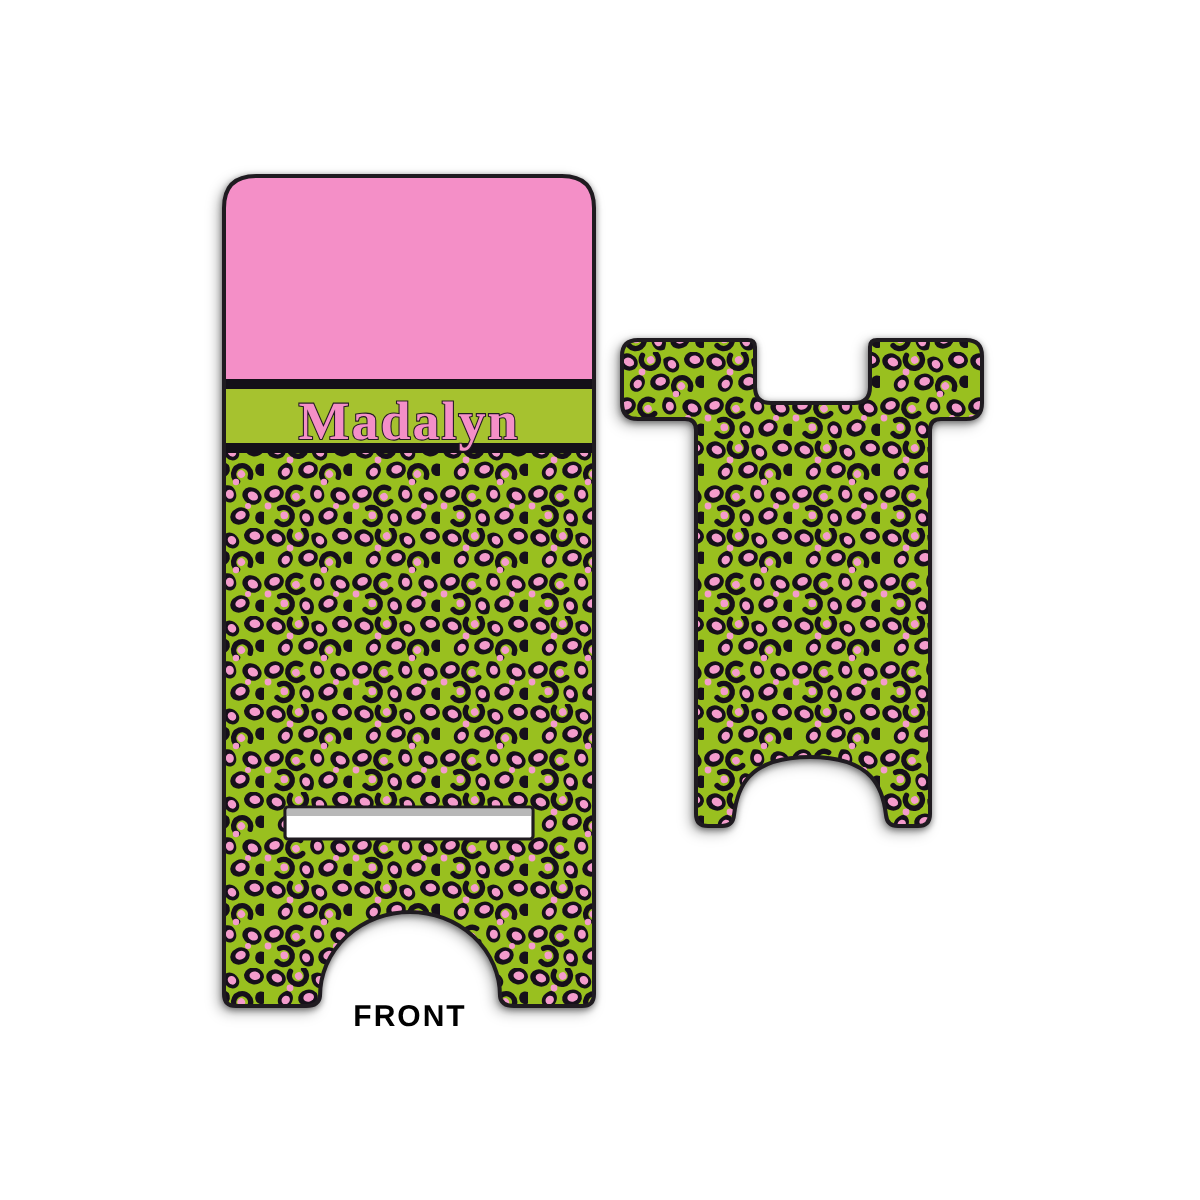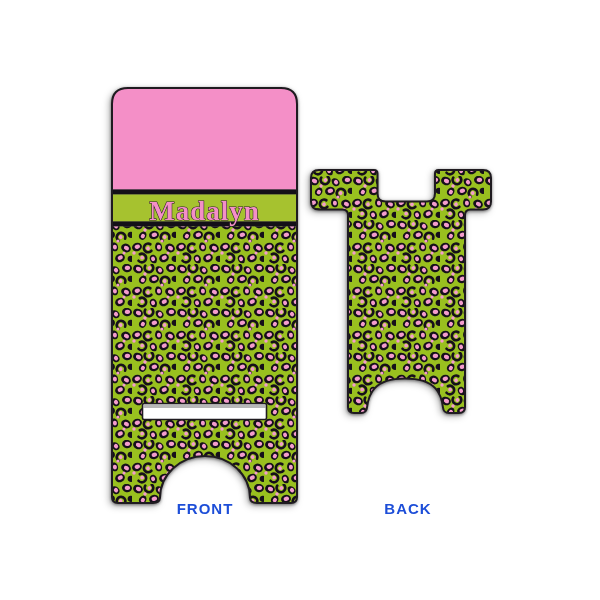--- a/index.html
+++ b/index.html
@@ -26,21 +26,21 @@
     stroke-linejoin: round;
   }
   .view-label {
     position: absolute;
     width: 140px;
     top: 500px;
     text-align: center;
     font-weight: bold;
     font-size: 15px;
     letter-spacing: 1px;
-    color: #1d4ed8;
+    color: #000000;
   }
   .view-label.front { left: 135px; }
   .view-label.back  { left: 338px; }
   .name-text {
     font-family: "Liberation Serif", serif;
     font-weight: bold;
     font-size: 27px;
     letter-spacing: 1px;
     paint-order: stroke;
   }
@@ -122,14 +122,13 @@
 
     <g class="piece">
       <g clip-path="url(#clipBack)">
         <rect x="309" y="168" width="184" height="247" fill="url(#lp)"></rect>
       </g>
       <path class="outline" d="M 319 170 H 374 Q 377.5 170 377.5 173.5 V 193.5 Q 377.5 201.5 385.5 201.5 H 427 Q 435 201.5 435 193.5 V 173.5 Q 435 170 438.5 170 H 483 Q 491 170 491 178 V 201.5 Q 491 209.5 483 209.5 H 470.5 Q 465 209.5 465 215 V 407 Q 465 413 459 413 H 449 Q 443.5 413 443 407.5 C 441.5 395 437 378.5 405 378.5 C 373 378.5 368.5 395 367 407.5 Q 366.5 413 361 413 H 354 Q 348 413 348 407 V 215 Q 348 209.5 342.5 209.5 H 319 Q 311 209.5 311 201.5 V 178 Q 311 170 319 170 Z"></path>
     </g>
   </svg>
 
   <div class="view-label front">FRONT</div>
-  <div class="view-label back">BACK</div>
 </div>
 
 </body></html>

